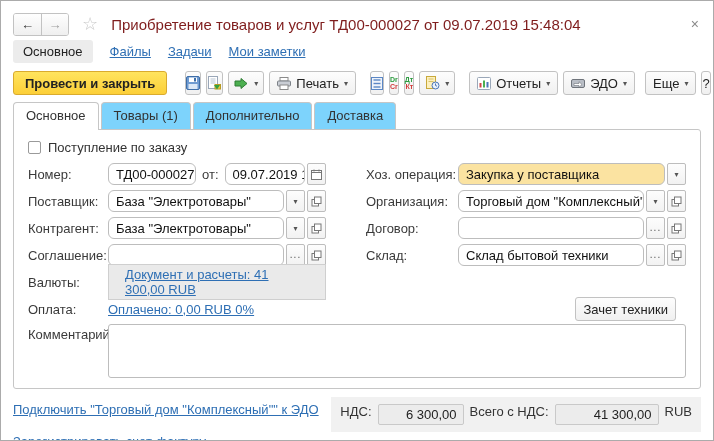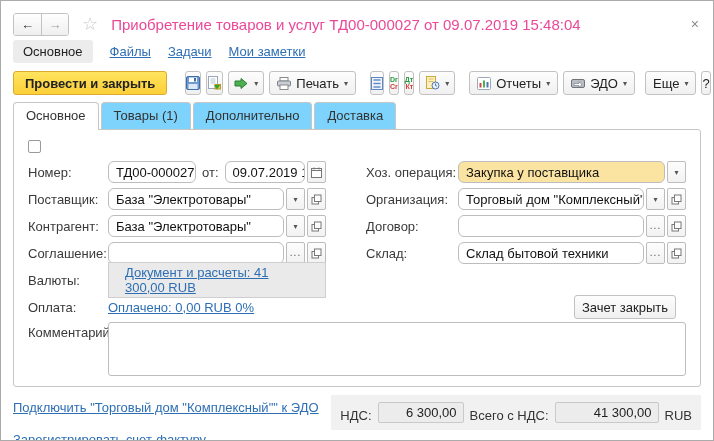--- a/index.html
+++ b/index.html
@@ -5,21 +5,21 @@
   * { margin:0; padding:0; box-sizing:border-box; }
   body { background:#e9e9e9; font-family:"Liberation Sans", sans-serif; }
   .window { width:714px; height:441px; background:#fff; border:1px solid #ababab; overflow:hidden; position:relative; }
 
   
   .titlebar { display:flex; align-items:center; padding:10px 14px 2px 12px; height:38px; }
   .nav-pair { display:inline-flex; border:1px solid #c2c2c2; border-radius:3px; overflow:hidden; background:#fff; }
   .nav-btn { width:27px; height:21px; border:none; background:linear-gradient(#fefefe,#efefef); font-size:13px; color:#333; cursor:pointer; display:flex; align-items:center; justify-content:center; }
   .nav-btn.fwd { border-left:1px solid #c2c2c2; color:#a0a0a0; }
   .star { color:#c9c9c9; font-size:18px; margin-left:13px; cursor:pointer; line-height:1; }
-  .title { font-size:15px; color:#ec4899; margin-left:13px; white-space:nowrap; }
+  .title { font-size:15px; color:#7f1d1d; margin-left:13px; white-space:nowrap; }
   .close-btn { margin-left:auto; border:none; background:none; color:#8a8a8a; font-size:14px; cursor:pointer; }
 
   
   .navlinks { display:flex; align-items:center; gap:17px; padding:1px 12px 5px; }
   .nav-current { background:#ececec; border-radius:3px; padding:4px 10px; font-size:13px; color:#222; cursor:default; }
   .navlinks a { color:#2e6fb4; font-size:13px; text-decoration:underline; cursor:pointer; }
 
   
   .toolbar { display:flex; align-items:center; padding:3px 10px 6px 12px; gap:5px; }
   .btn { border:1px solid #c2c2c2; border-radius:3px; background:linear-gradient(#fdfdfd,#f0f0f0); height:24px; display:inline-flex; align-items:center; gap:5px; padding:0 7px; font-size:13px; color:#222; cursor:pointer; white-space:nowrap; }
@@ -60,21 +60,21 @@
   .row-end { justify-content:flex-end; }
 
   .comment-row { display:flex; margin-top:4px; }
   .comment-row .flabel { width:80px; padding-top:3px; }
   .comment { flex:1; height:54px; resize:none; border:1px solid #bdbdbd; border-radius:3px; font-family:"Liberation Sans", sans-serif; font-size:13px; padding:3px 5px; outline:none; }
 
   
   .footer { padding:8px 12px 0; display:flex; align-items:flex-start; }
   .footer-links { display:flex; flex-direction:column; gap:17px; padding-top:5px; }
   .footer-links a { color:#2e6fb4; font-size:13px; text-decoration:underline; cursor:pointer; }
-  .totals { margin-left:auto; background:#f1f1f1; padding:7px 9px; display:flex; align-items:flex-end; gap:6px; font-size:13px; color:#333; }
+  .totals { margin-left:auto; background:#f1f1f1; padding:7px 9px; display:flex; align-items:flex-start; gap:6px; font-size:13px; color:#333; }
   .ro { background:#ececec; border:1px solid #c9c9c9; border-radius:2px; height:21px; display:flex; align-items:center; justify-content:flex-end; padding:0 6px; font-size:13px; color:#222; }
   .ro.vat { width:86px; }
   .ro.total { width:104px; }
   svg { display:block; }
 </style>
 </head>
 <body>
 
 <div class="window">
 
@@ -213,20 +213,21 @@
     <div class="tab active">Основное</div>
     <div class="tab">Товары (1)</div>
     <div class="tab">Дополнительно</div>
     <div class="tab">Доставка</div>
   </div>
 
   <div class="groupbox">
 
     <div class="checkbox-row">
       <span class="cb"></span>
+      <span>Поступление по заказу</span>
     </div>
 
     <div class="formgrid">
 
       <div class="col left">
         <div class="frow">
           <span class="flabel">Номер:</span>
           <span class="input number">ТД00-000027</span>
           <span class="flabel ot-label" style="width:auto;">от:</span>
           <span class="input">09.07.2019 15:48:04</span>
@@ -340,21 +341,21 @@
             <svg width="11" height="11" viewBox="0 0 11 11">
                 <rect x="1" y="3.5" width="6.5" height="6.5" fill="#fff" stroke="#777"></rect>
                 <rect x="3.5" y="1" width="6.5" height="6.5" fill="#fff" stroke="#777"></rect>
               </svg>
           </button>
         </div>
 
         <div class="frow"></div>
 
         <div class="frow row-end">
-          <button class="btn" style="margin-right:10px;">Зачет закрыть</button>
+          <button class="btn" style="margin-right:10px;">Зачет техники</button>
         </div>
       </div>
     </div>
 
     <div class="comment-row">
       <span class="flabel">Комментарий:</span>
       <textarea class="comment" value="" style=""></textarea>
     </div>
   </div>
 

